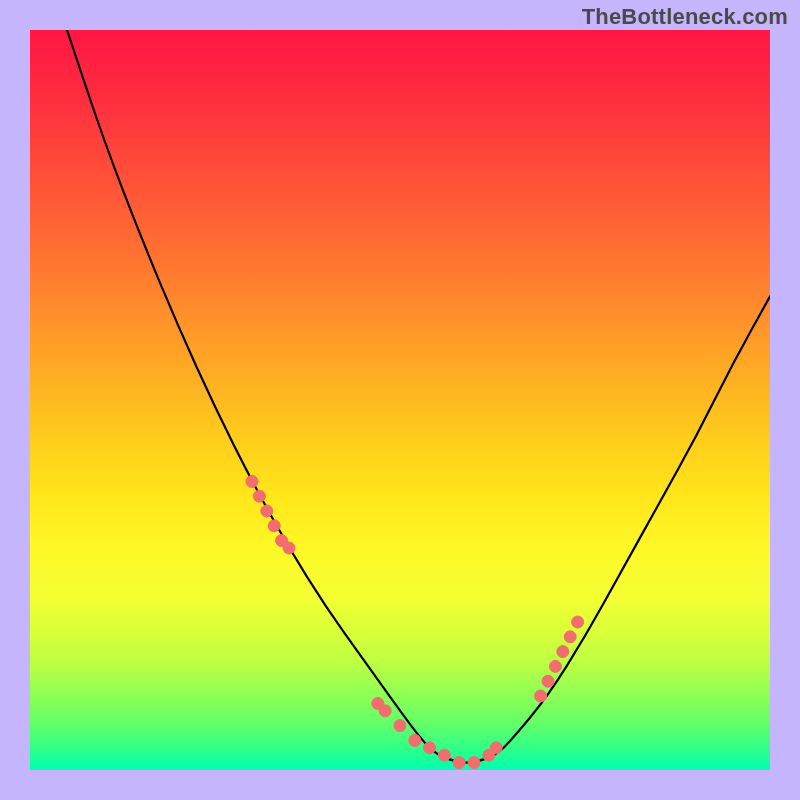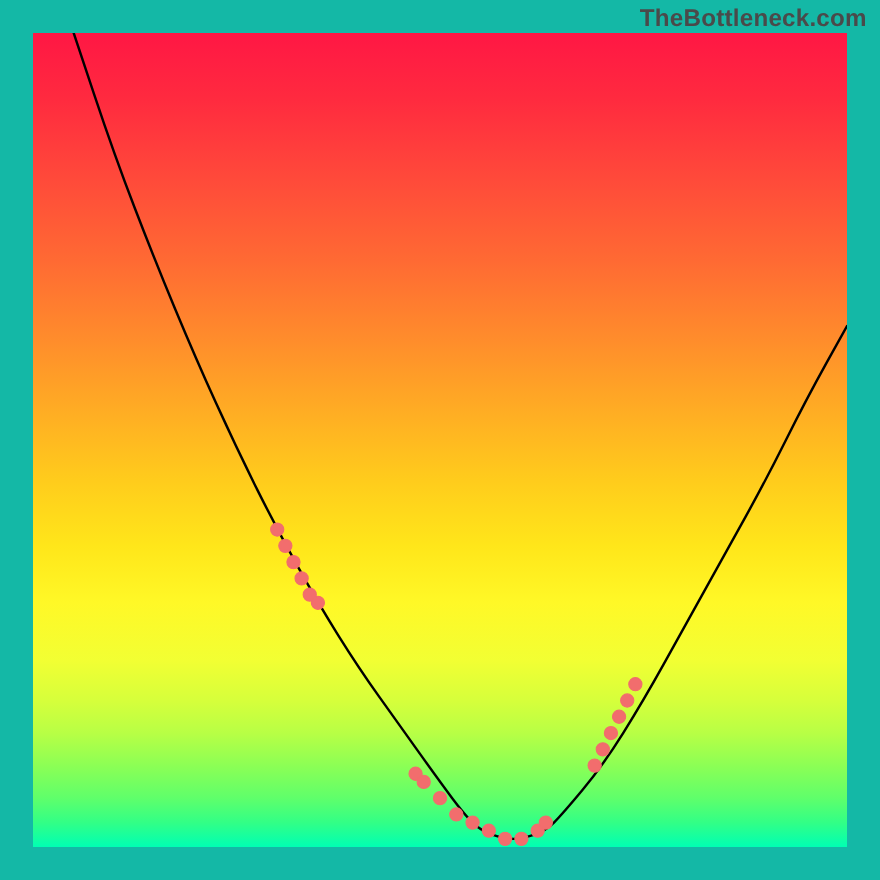--- a/index.html
+++ b/index.html
@@ -7,21 +7,21 @@
     padding: 0;
     width: 800px;
     height: 800px;
     background: #000;
     font-family: Arial, Helvetica, sans-serif;
     position: relative;
   }
   .outer {
     width: 800px;
     height: 800px;
-    background: #14b8a6;
+    background: #c4b5fd;
     position: relative;
   }
   .watermark {
     position: absolute;
     top: 4px;
     right: 12px;
     color: #4a4a4a;
     font-size: 22px;
     font-weight: 600;
     letter-spacing: 0.2px;

